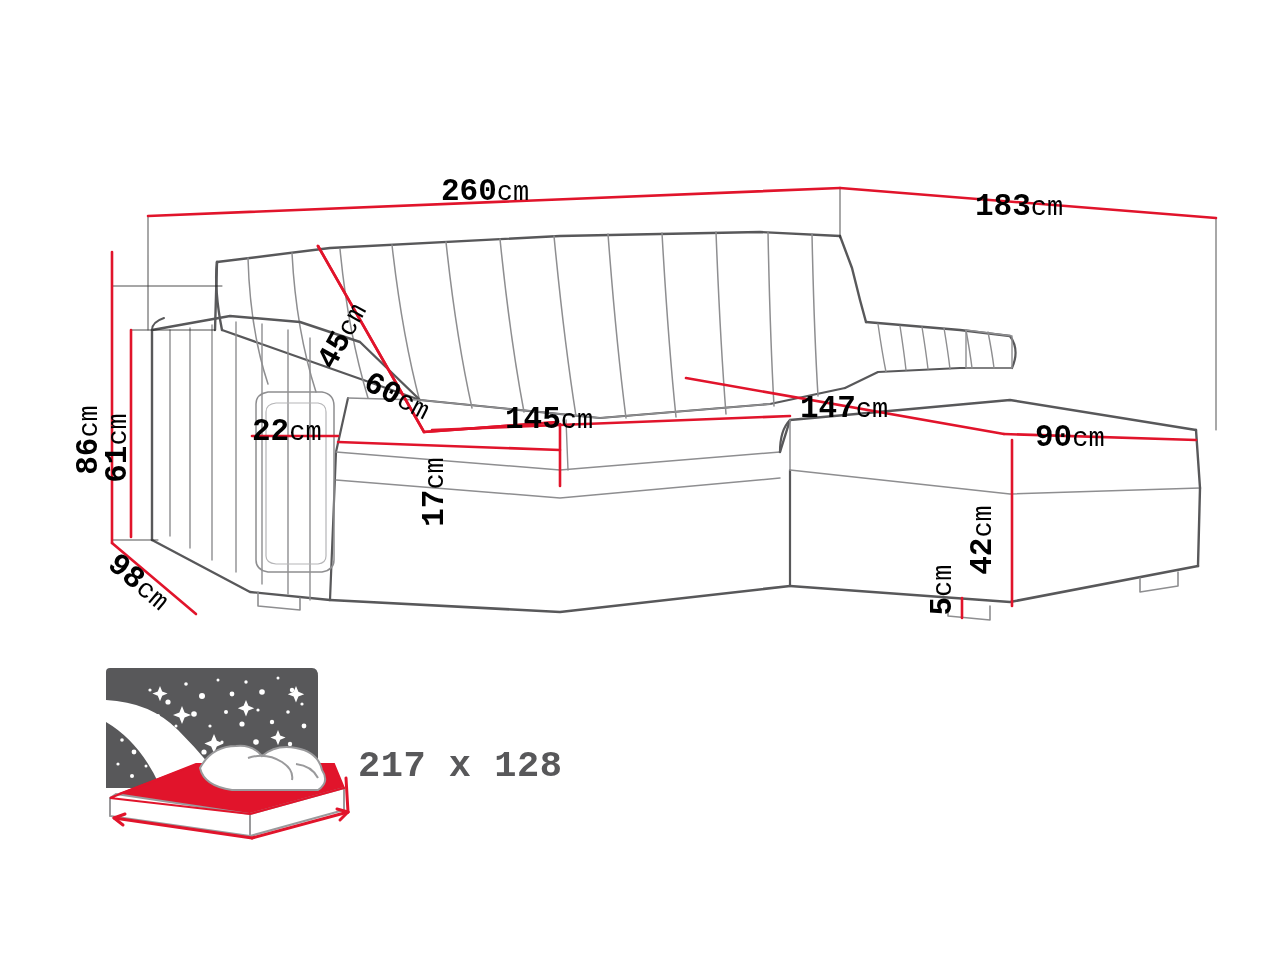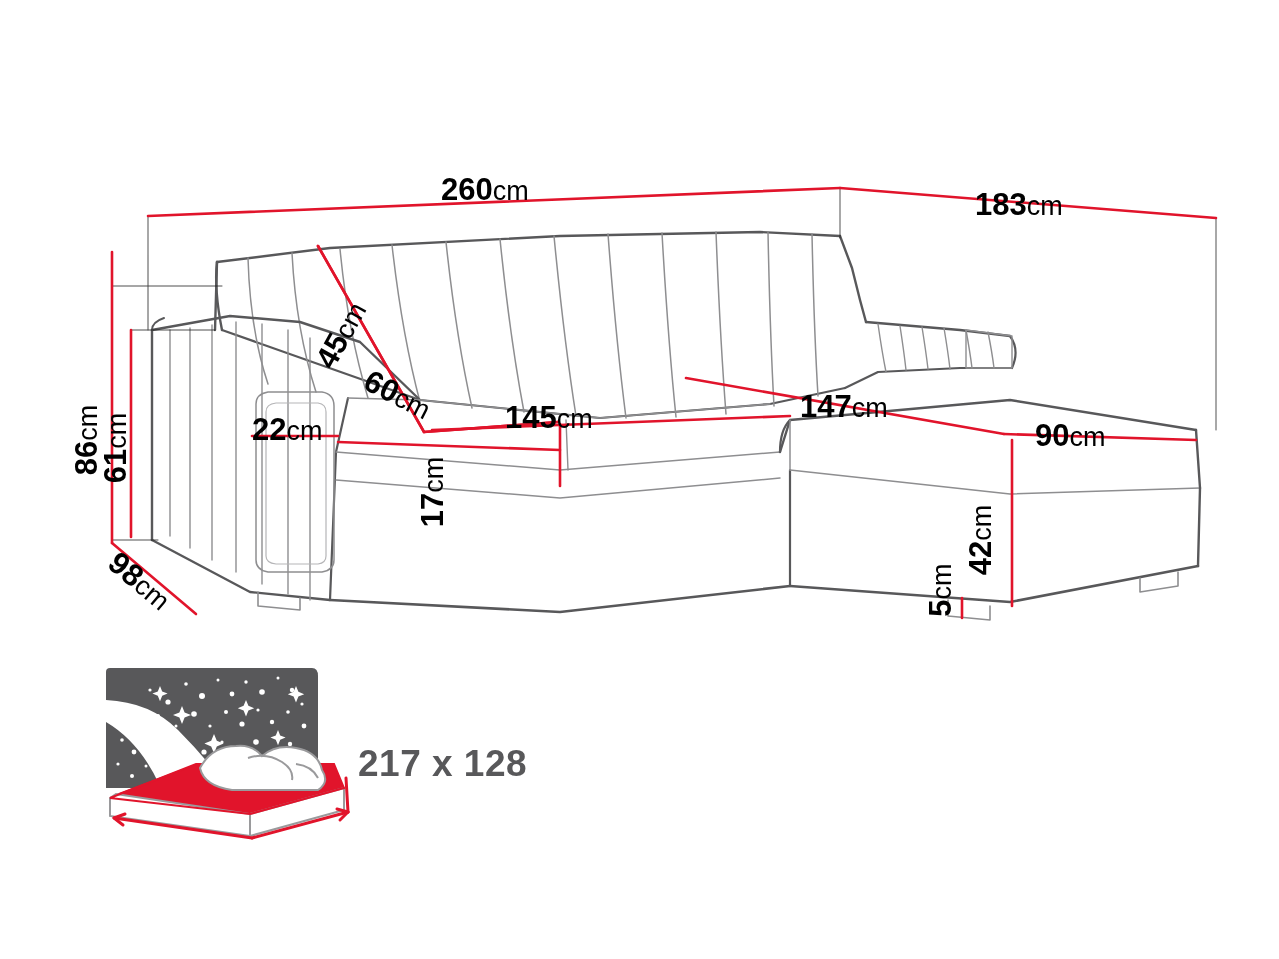--- a/index.html
+++ b/index.html
@@ -10,20 +10,21 @@
   }
   body {
     font-family: "Liberation Sans", "DejaVu Sans", sans-serif;
   }
   #stage {
     position: relative;
     width: 1279px;
     height: 959px;
     background: #ffffff;
     overflow: hidden;
+    font-family: Liberation Mono, monospace;
   }
   #diagram-svg {
     position: absolute;
     left: 0;
     top: 0;
     width: 1279px;
     height: 959px;
     display: block;
   }
   

